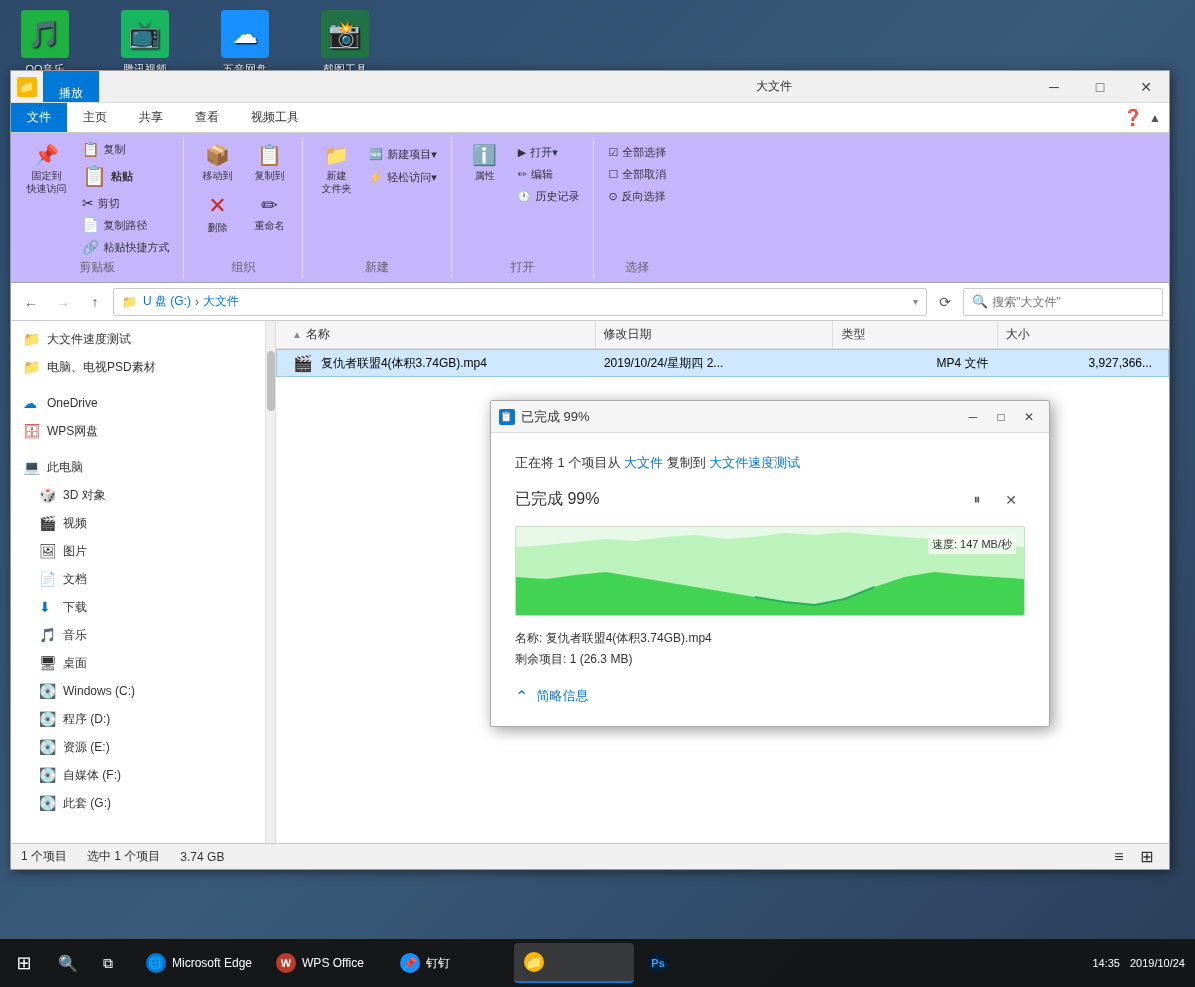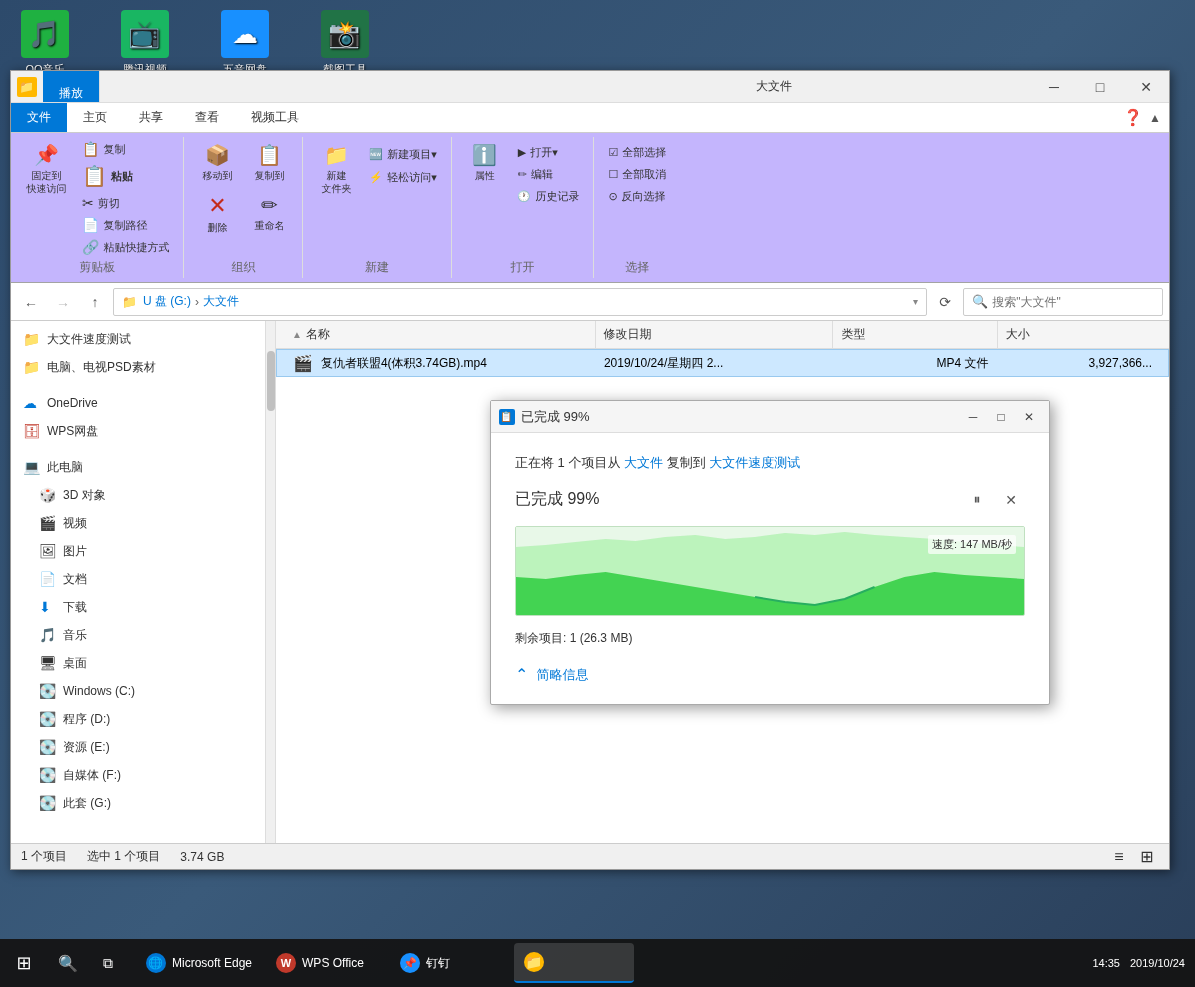--- a/index.html
+++ b/index.html
@@ -507,20 +507,25 @@
 
           <path d="M0,50 L30,52 L60,48 L90,45 L120,50 L150,55 L180,60 L210,65 L240,70 L270,75 L300,78 L330,72 L360,60 L390,50 L420,45 L450,48 L480,50 L510,52 L510,90 L0,90 Z" fill="#2ecc40" opacity="0.85"></path>
 
           <path d="M240,70 L270,75 L300,78 L330,72 L360,60" stroke="#27ae60" stroke-width="2" fill="none"></path>
         </svg>
         <div class="speed-label">速度: 147 MB/秒</div>
       </div>
 
       <div class="dialog-info">
         <div>
+          <span>名称:</span>
+          <span> </span>
+          <span>复仇者联盟4(体积3.74GB).mp4</span>
+        </div>
+        <div>
           <span>剩余项目:</span>
           <span> </span>
           <span>1 (26.3 MB)</span>
         </div>
       </div>
 
       <div class="dialog-summary">
         <span class="dialog-summary-icon">⌃</span>
         <span>简略信息</span>
       </div>
@@ -547,20 +552,23 @@
         <div class="taskbar-icon-circle" style="background:#c0392b; color:white; font-weight:bold; font-size:11px;">W</div>
         <span>WPS Office</span>
       </div>
       <div class="taskbar-item">
         <div class="taskbar-icon-circle" style="background:#1890ff; color:white; font-size:11px;">📌</div>
         <span>钉钉</span>
       </div>
       <div class="taskbar-item active">
         <div class="taskbar-icon-circle" style="background:#FFB800; color:white; font-size:14px;">📁</div>
       </div>
+      <div class="taskbar-item">
+        <div class="taskbar-icon-circle" style="background:#001e36; color:#31a8ff; font-size:11px; font-weight:bold;">Ps</div>
+      </div>
     </div>
     <div class="taskbar-right">
       <span>14:35</span>
       <span>2019/10/24</span>
     </div>
   </div>
 
 </div>
 
 </body></html>

